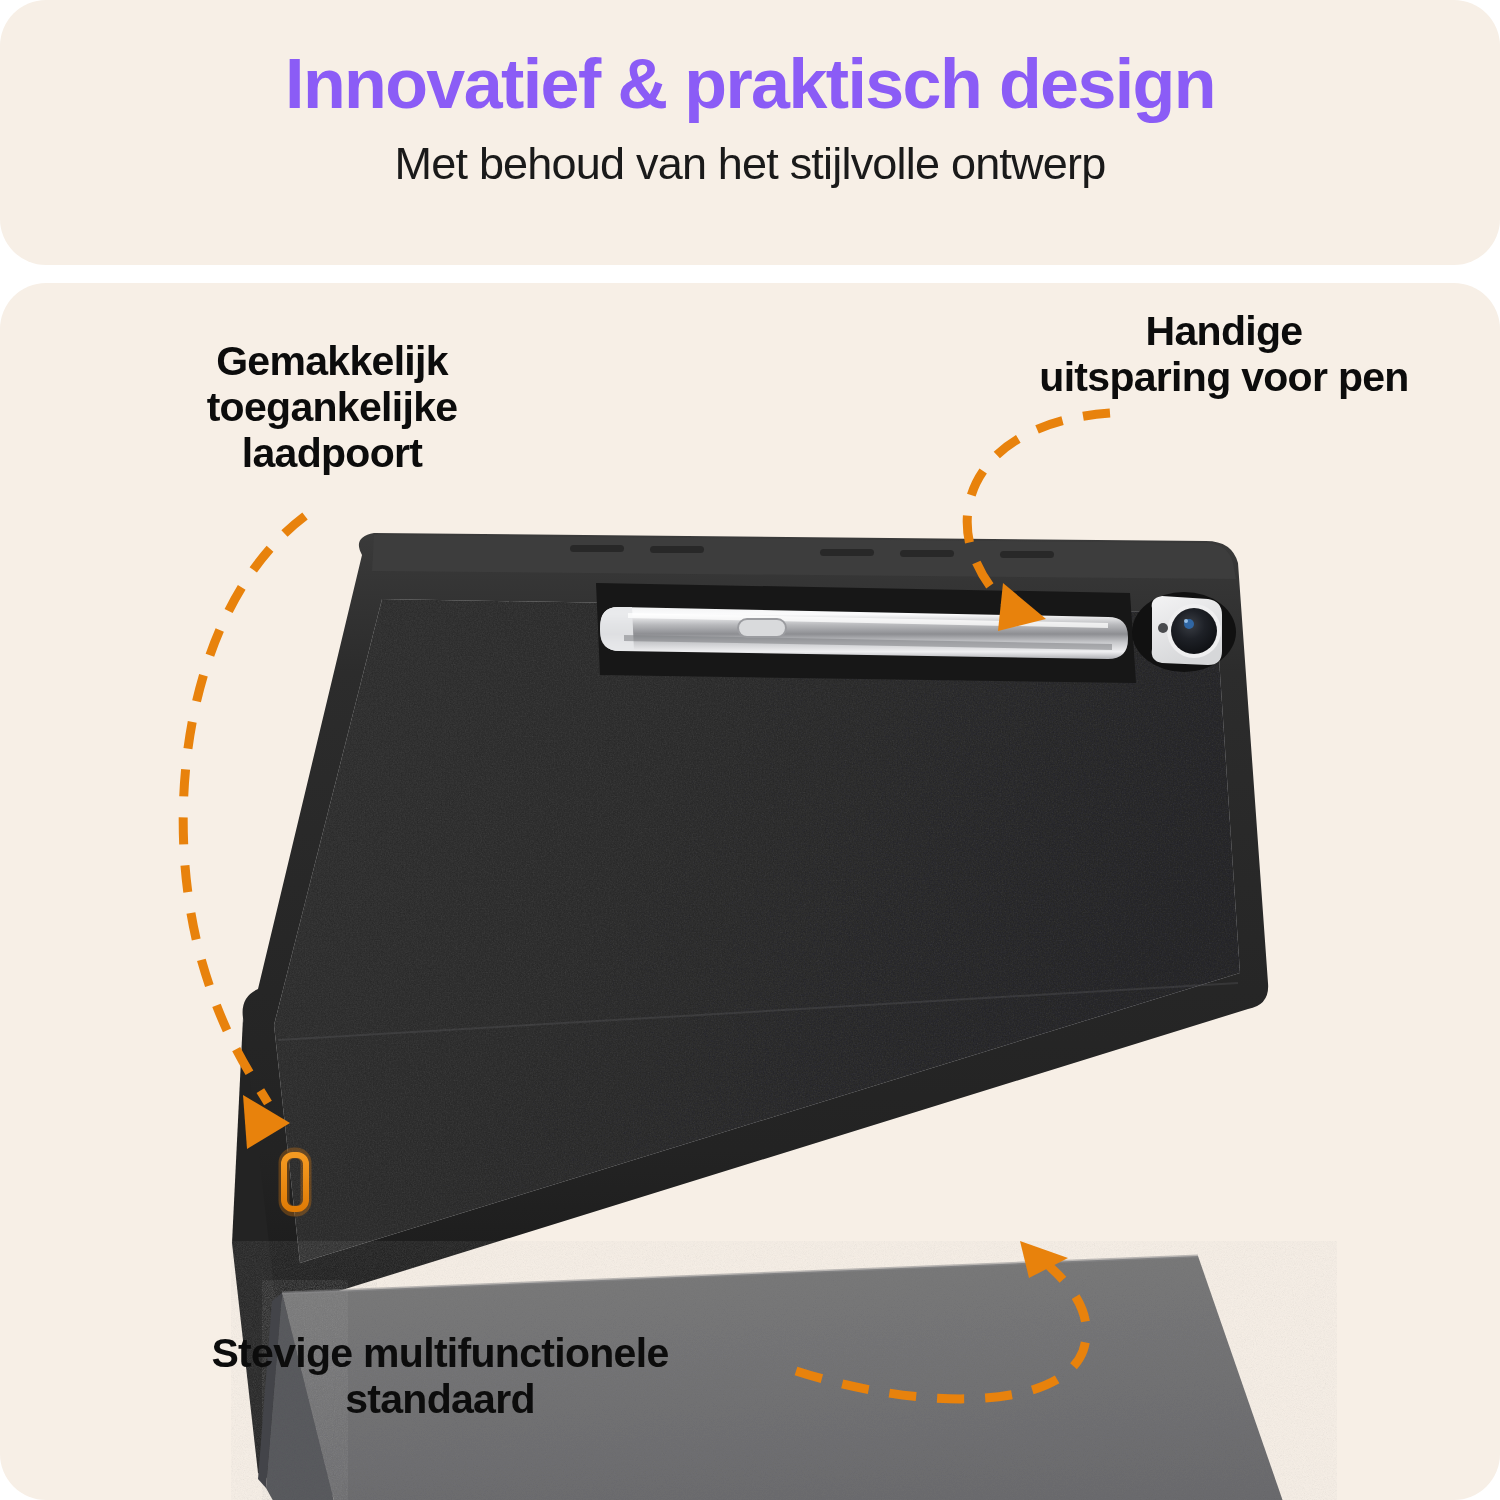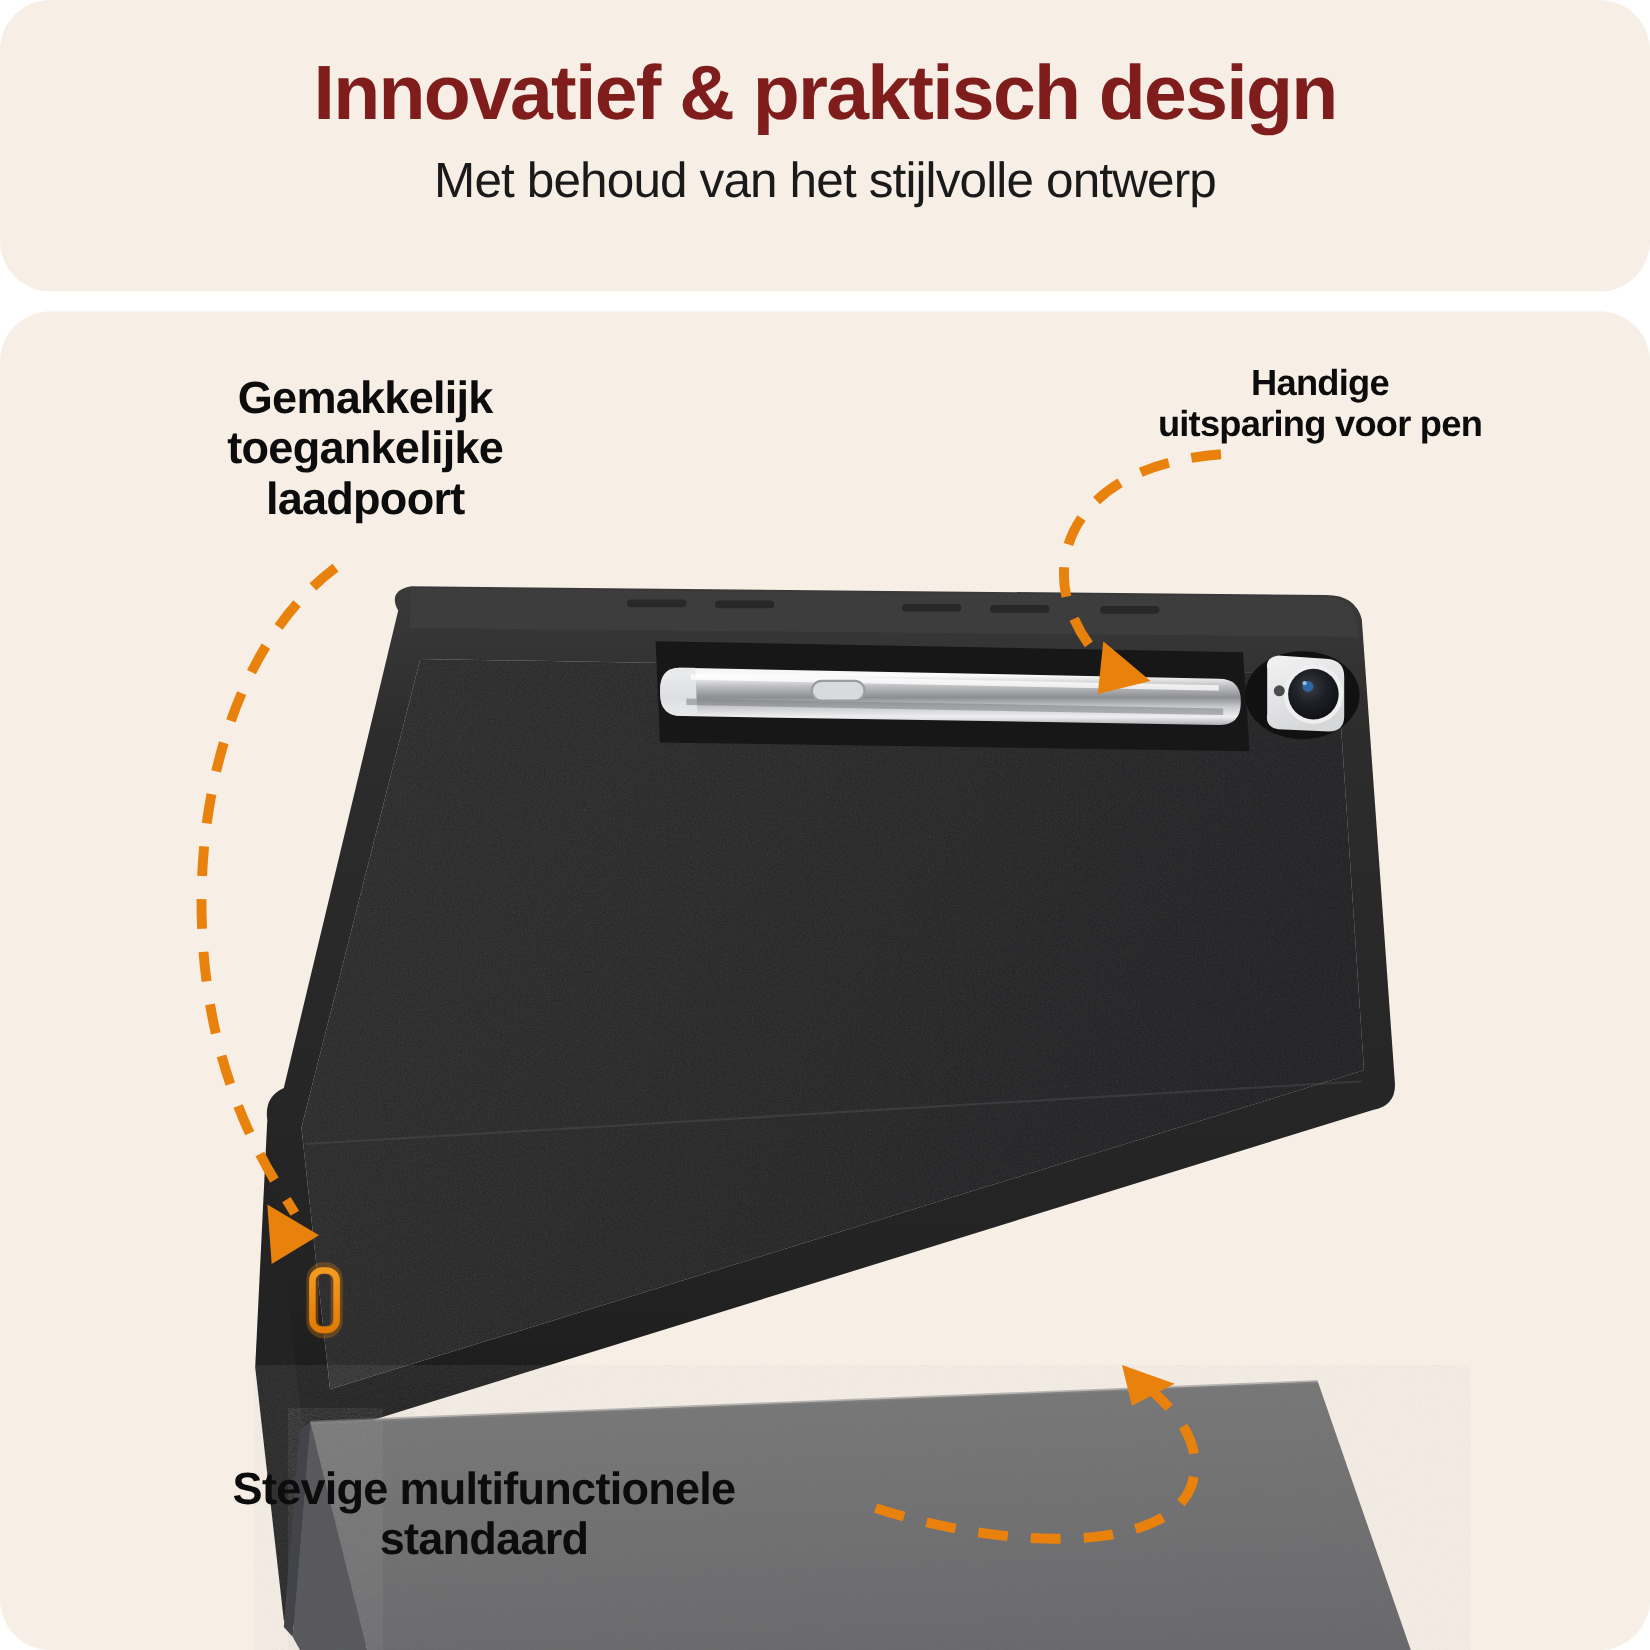--- a/index.html
+++ b/index.html
@@ -37,21 +37,21 @@
     display: flex;
     flex-direction: column;
     align-items: center;
     justify-content: flex-start;
     padding-top: 48px;
   }
   .header-title {
     font-size: 70px;
     font-weight: 700;
     letter-spacing: -1.6px;
-    color: #7f1d1d;
+    color: #8b5cf6;
     line-height: 1.04;
     text-align: center;
     margin: 0;
     white-space: nowrap;
   }
   .header-subtitle {
     font-size: 45px;
     font-weight: 400;
     letter-spacing: -0.8px;
     color: #1a1a1a;
@@ -82,25 +82,24 @@
     letter-spacing: -0.7px;
     white-space: pre;
   }
   .ann-charging {
     left: 112px;
     top: 56px;
     width: 440px;
     font-size: 41px;
   }
   .ann-pen {
-    left: 930px;
+    left: 954px;
     top: 26px;
     width: 540px;
-    font-size: 33px;
-    margin-top: 21px;
+    font-size: 41px;
   }
   .ann-stand {
     left: 110px;
     top: 1000px;
     width: 660px;
     font-size: 41px;
     margin-top: 48px;
   }
 
   

